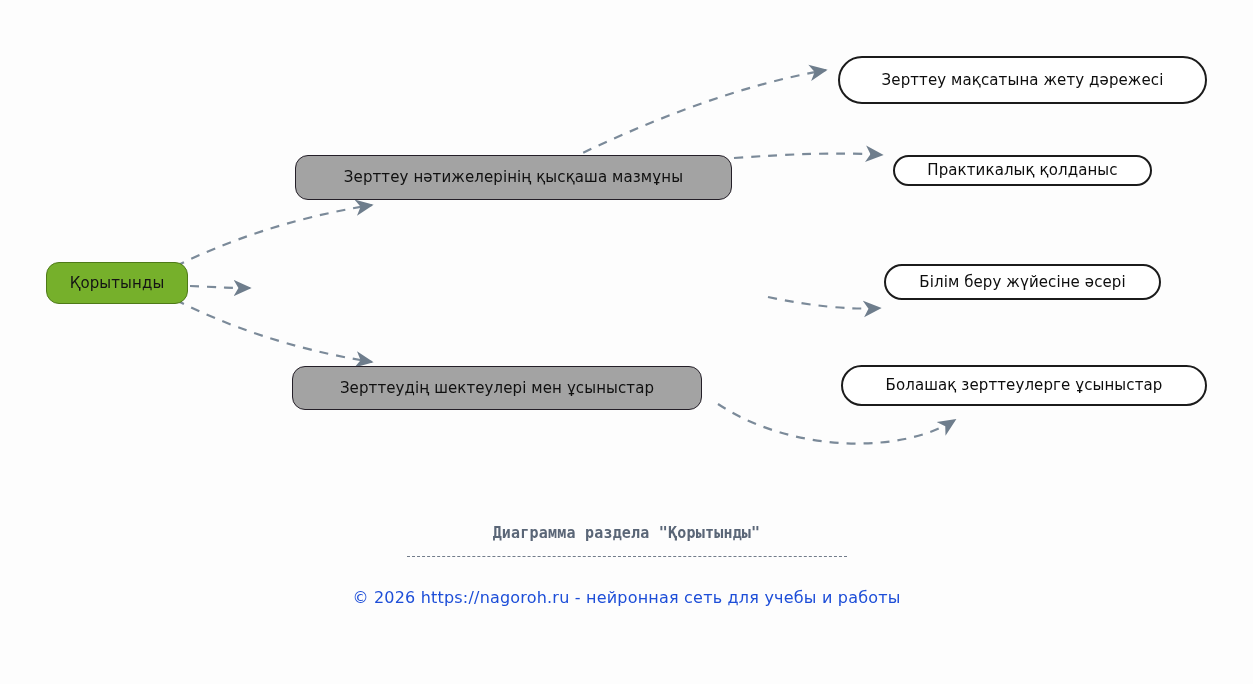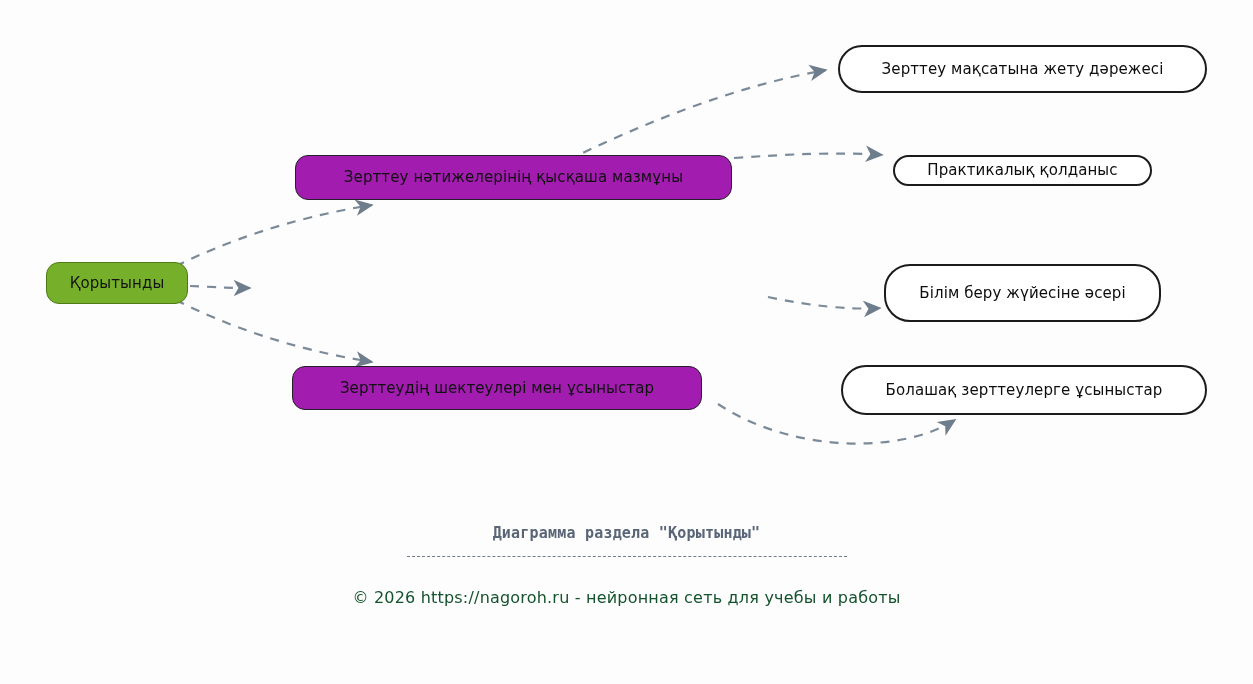--- a/index.html
+++ b/index.html
@@ -41,21 +41,21 @@
     line-height: 1;
     letter-spacing: 0.1px;
   }
   .node-root {
     background: #76b02b;
     border: 1.6px solid #4e7a18;
     border-radius: 13px;
     color: #141414;
   }
   .node-mid {
-    background: #a21caf;
+    background: #a3a3a3;
     border: 1.7px solid #241f28;
     border-radius: 13px;
     color: #101010;
   }
   .node-leaf {
     background: #ffffff;
     border: 2px solid #1b1b1b;
     border-radius: 26px;
     color: #0d0d0d;
   }
@@ -81,21 +81,21 @@
     opacity: 0.85;
   }
   .footer-text {
     position: absolute;
     left: 0;
     top: 588px;
     width: 1253px;
     text-align: center;
     font-family: "DejaVu Sans", sans-serif;
     font-size: 16px;
-    color: #14532d;
+    color: #1d4ed8;
     letter-spacing: 0.2px;
   }
 </style>
 </head>
 <body>
 
 <div id="canvas">
 
   <svg id="edge-layer" viewBox="0 0 1253 684" xmlns="http://www.w3.org/2000/svg">
     <defs>
@@ -124,33 +124,33 @@
 
   <div class="node node-mid" style="left:295px; top:155px; width:437px; height:45px;">
     <span>Зерттеу нәтижелерінің қысқаша мазмұны</span>
   </div>
 
 
   <div class="node node-mid" style="left:292px; top:366px; width:410px; height:44px;">
     <span>Зерттеудің шектеулері мен ұсыныстар</span>
   </div>
 
-  <div class="node node-leaf" style="left:838px; top:45px; width:369px; height:48px;">
+  <div class="node node-leaf" style="left:838px; top:56px; width:369px; height:48px;">
     <span>Зерттеу мақсатына жету дәрежесі</span>
   </div>
 
   <div class="node node-leaf" style="left:893px; top:155px; width:259px; height:31px;">
     <span>Практикалық қолданыс</span>
   </div>
 
-  <div class="node node-leaf" style="left:884px; top:264px; width:277px; height:58px;">
+  <div class="node node-leaf" style="left:884px; top:264px; width:277px; height:36px;">
     <span>Білім беру жүйесіне әсері</span>
   </div>
 
-  <div class="node node-leaf" style="left:841px; top:365px; width:366px; height:50px;">
+  <div class="node node-leaf" style="left:841px; top:365px; width:366px; height:41px;">
     <span>Болашақ зерттеулерге ұсыныстар</span>
   </div>
 
   <div class="caption-wrap">
     <div class="caption-title">Диаграмма раздела "Қорытынды"</div>
     <hr class="caption-rule">
   </div>
 
   <div class="footer-text">© 2026 https://nagoroh.ru - нейронная сеть для учебы и работы</div>
 

